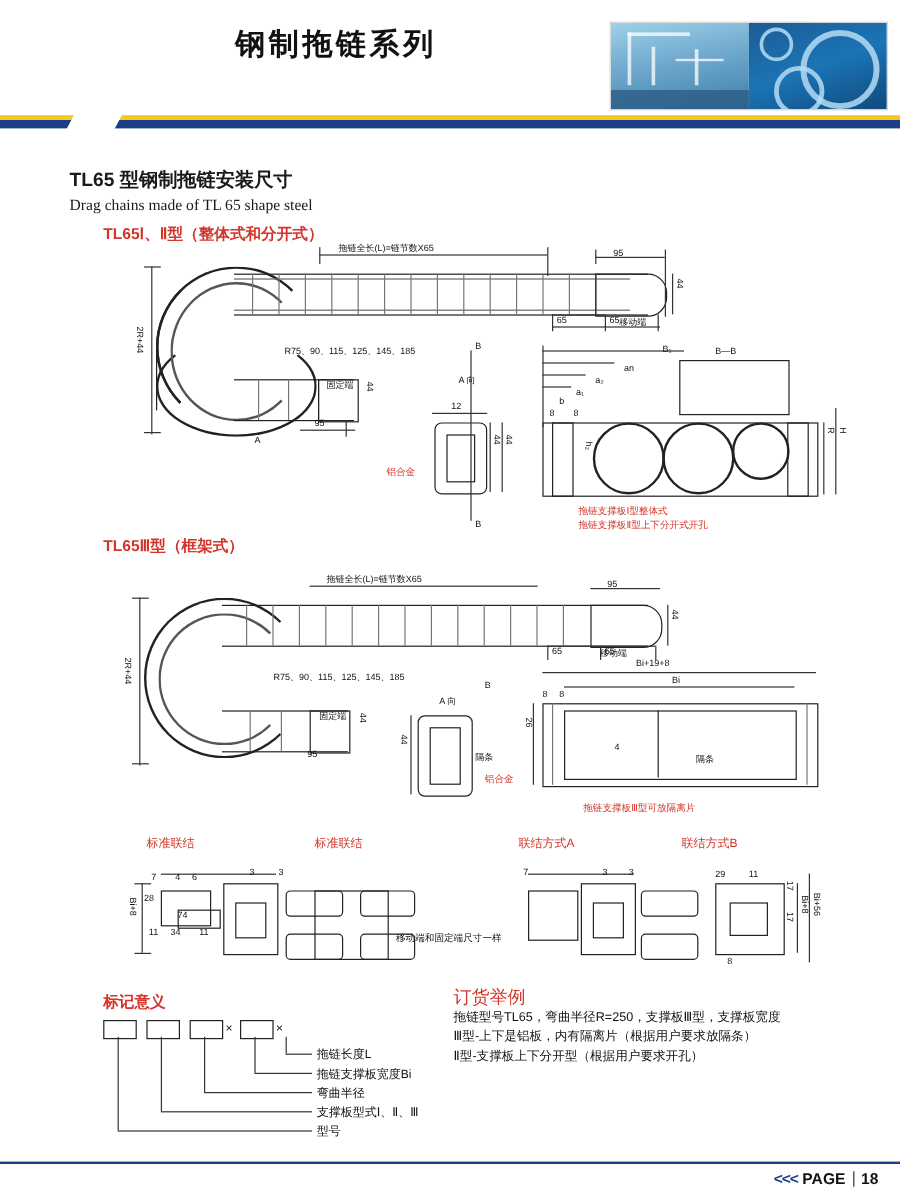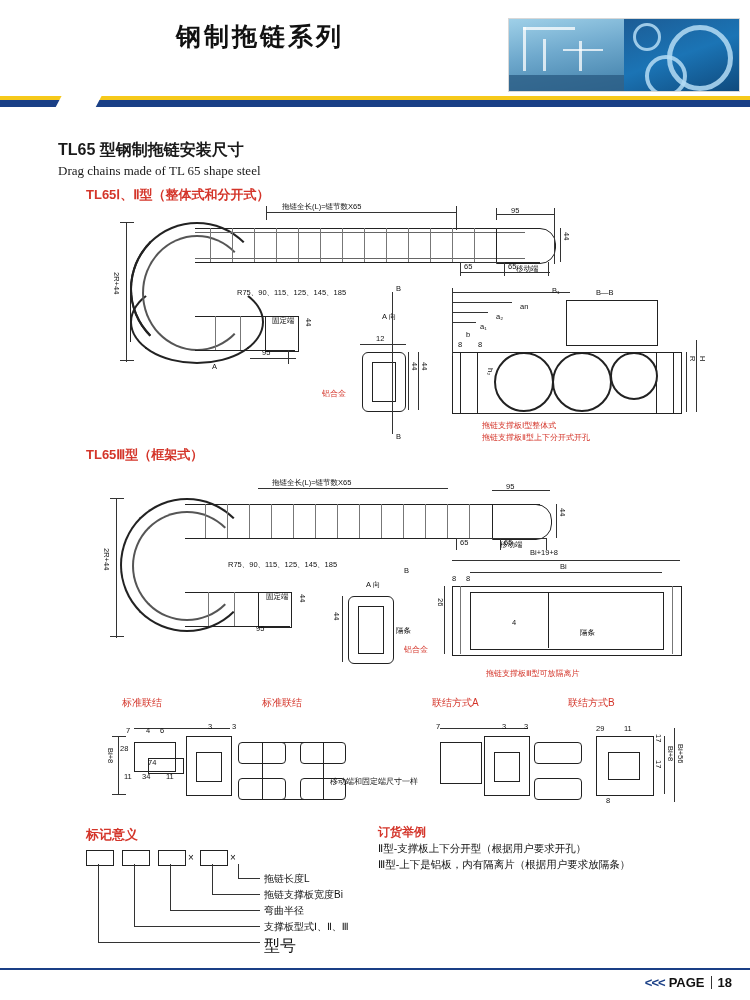--- a/index.html
+++ b/index.html
@@ -9,21 +9,21 @@
     font-family:"Liberation Sans", sans-serif;
     color:#1a1a1a;
     position:relative;
     overflow:hidden;
   }
   .page{position:relative;width:750px;height:1000px;background:#fff;}
 
   
   .header{position:absolute;left:0;top:0;width:750px;height:115px;}
   .hdr-band{position:absolute;left:0;top:18px;width:750px;height:72px;background:#ffffff;}
-  .hdr-title-wrap{position:absolute;left:0;top:20px;width:520px;text-align:center;}
+  .hdr-title-wrap{position:absolute;left:0;top:20px;width:520px;text-align:center;padding-left:20px;}
   .hdr-cn{font-size:25px;font-weight:bold;letter-spacing:3px;color:#111;}
   .hdr-en{font-size:12.5px;color:#222;margin-top:4px;font-family:"Liberation Serif",serif;}
   .hdr-img{position:absolute;right:10px;top:18px;width:230px;height:72px;overflow:hidden;border:1px solid #d8d8d8;}
   .hdr-img .left{position:absolute;left:0;top:0;width:115px;height:100%;
       background:linear-gradient(170deg,#9fd0e8 0%,#6fa9cd 45%,#3f7ea8 100%);}
   .hdr-img .right{position:absolute;left:115px;top:0;width:115px;height:100%;
       background:linear-gradient(160deg,#1c5c95 0%,#1b74b5 50%,#0f4a7d 100%);}
   .gear{position:absolute;border-radius:50%;border:5px solid rgba(180,220,245,.85);}
   .g1{width:56px;height:56px;right:6px;top:6px;}
   .g2{width:34px;height:34px;right:52px;top:36px;border-width:4px;}
@@ -55,21 +55,21 @@
   .box{position:absolute;border:1px solid #222;}
   .chain-arc{position:absolute;border:2px solid #222;border-radius:50%;}
 
   .footer{position:absolute;right:18px;bottom:10px;font-size:13px;color:#111;font-weight:bold;}
   .footer .arrows{color:#1a3f86;letter-spacing:-1px;margin-right:4px;}
   .footer .bar{display:inline-block;width:1px;height:13px;background:#333;margin:0 6px;vertical-align:-2px;}
   .foot-rule{position:absolute;left:0;bottom:30px;width:750px;height:2px;background:#1a3f86;}
 
   
   .blk{position:absolute;font-size:10.5px;line-height:16px;color:#111;}
-  .blk .rd{color:#d4352a;font-weight:bold;font-size:12px;}
+  .blk .rd{color:#d4352a;font-weight:normal;font-size:15px;}
 </style>
 </head>
 <body>
 
 <div class="page">
 
   <div class="header">
     <div class="hdr-band"></div>
     <div class="hdr-title-wrap">
       <div class="hdr-cn">钢制拖链系列</div>
@@ -357,27 +357,28 @@
     <div class="ln vl" style="left:170px;top:864px;height:46px;background:#333;"></div>
     <div class="ln hl" style="left:170px;top:910px;width:90px;background:#333;"></div>
     <div class="ln vl" style="left:134px;top:864px;height:62px;background:#333;"></div>
     <div class="ln hl" style="left:134px;top:926px;width:126px;background:#333;"></div>
     <div class="ln vl" style="left:98px;top:864px;height:78px;background:#333;"></div>
     <div class="ln hl" style="left:98px;top:942px;width:162px;background:#333;"></div>
     <div class="lbl" style="left:264px;top:872px;font-size:10px;">拖链长度L</div>
     <div class="lbl" style="left:264px;top:888px;font-size:10px;">拖链支撑板宽度Bi</div>
     <div class="lbl" style="left:264px;top:904px;font-size:10px;">弯曲半径</div>
     <div class="lbl" style="left:264px;top:920px;font-size:10px;">支撑板型式Ⅰ、Ⅱ、Ⅲ</div>
-    <div class="lbl" style="left:264px;top:936px;font-size:16px;">型号</div>
+    <div class="lbl" style="left:264px;top:936px;font-size:10px;">型号</div>
   </div>
 
   <div class="blk" style="left:378px;top:824px;width:350px;">
     <div class="rd">订货举例</div>
+    <div>拖链型号TL65，弯曲半径R=250，支撑板Ⅲ型，支撑板宽度</div>
+    <div>Ⅲ型-上下是铝板，内有隔离片（根据用户要求放隔条）</div>
     <div>Ⅱ型-支撑板上下分开型（根据用户要求开孔）</div>
-    <div>Ⅲ型-上下是铝板，内有隔离片（根据用户要求放隔条）</div>
   </div>
 
   <div class="foot-rule"></div>
   <div class="footer">
     <span class="arrows">&lt;&lt;&lt;</span><span>PAGE</span><span class="bar"></span><span>18</span>
   </div>
 
 </div>
 
 </body></html>

